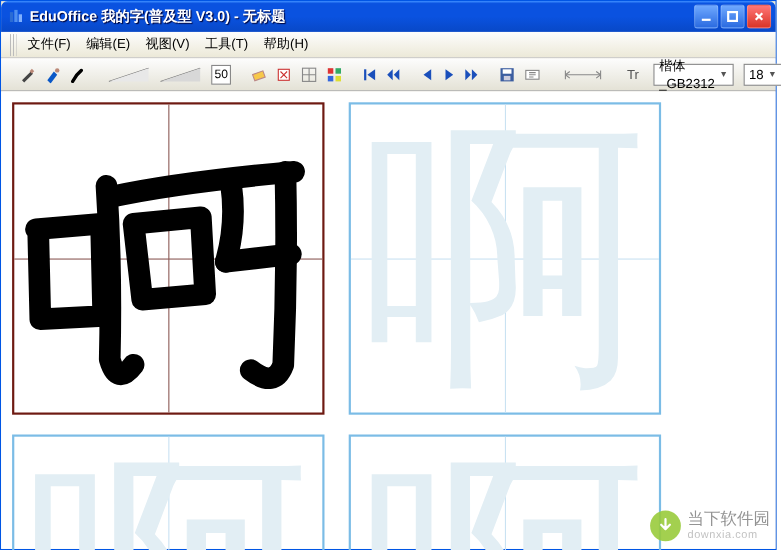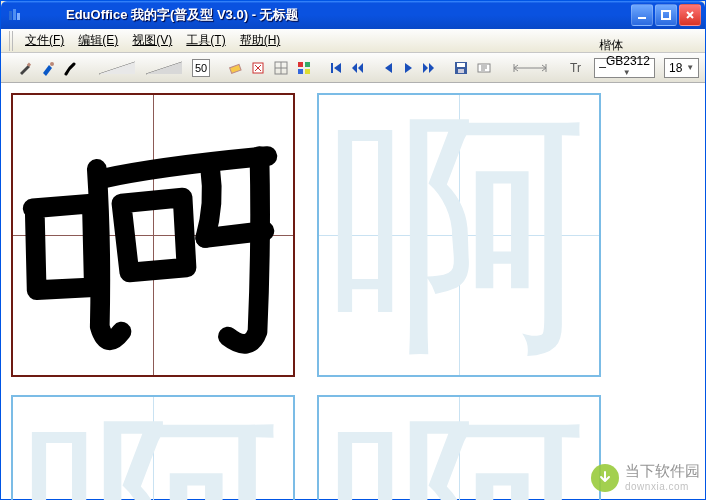--- a/index.html
+++ b/index.html
@@ -11,52 +11,52 @@
   }
   .window { width: 706px; border: 1px solid #0055e5; background: #ece9d8; }
   .titlebar {
     height: 28px;
     background: linear-gradient(to bottom, #3c8cff 0%, #0a52e0 8%, #0a52e0 50%, #0848c7 100%);
     display: flex; align-items: center; color: #fff; font-weight: bold;
     font-size: 13px; padding-left: 6px;
     border-top-left-radius: 6px; border-top-right-radius: 6px;
   }
   .title-icon { width:16px; height:16px; margin-right:4px; }
-  .title-text { flex:1; text-shadow: 1px 1px 1px #003; margin-left: 39px; }
+  .title-text { flex:1; text-shadow: 1px 1px 1px #003; }
   .winbtns { display:flex; gap:2px; margin-right:4px; }
   .winbtn { width:22px; height:22px; border-radius:3px; display:flex;
     align-items:center; justify-content:center; font-weight:bold;
     border:1px solid #fff3; font-family:Arial; }
   .winbtn.min, .winbtn.max { background:linear-gradient(#6fa9ff,#2a6ae0); color:#fff; }
   .winbtn.close { background:linear-gradient(#f77,#d93426); color:#fff; }
   .menubar {
     height: 24px; background: linear-gradient(#fdfdfd,#ece9d8);
     display:flex; align-items:center; padding:0 6px; gap:2px;
     border-bottom:1px solid #c7c7c7;
   }
-  .menuitem { padding:1px 6px; cursor:default;text-decoration:underline; }
+  .menuitem { padding:1px 6px; cursor:default; }
   .toolbar {
     height: 30px; background: linear-gradient(#fdfdfd,#e4e2d6);
     display:flex; align-items:center; padding:0 6px; gap:5px;
     border-bottom:1px solid #b0b0b0;
   }
   .tbtn { width:22px; height:22px; display:flex; align-items:center;
     justify-content:center; border:1px solid transparent; }
   .sep { width:1px; height:20px; background:#bbb; margin:0 3px; }
   .grip { width:6px; height:20px; margin:0 2px;
     background: repeating-linear-gradient(90deg,#bbb 0 1px,transparent 1px 3px);}
   .spin {
     width:36px; height:18px; background:#fff; border:1px solid #888;
     font-size:11px; text-align:right; padding:0 2px; margin-left:2px;
     display:flex; align-items:center; justify-content:flex-end;
   }
   .fontsel {
     height:20px; border:1px solid #888; background:#fff; font-size:12px;
     padding:0 4px; display:flex; align-items:center; margin:0 2px;}
-  .fontname { width:110px; justify-content:flex-end;flex-direction:column; }
+  .fontname { width:110px; justify-content:center; }
   .fontsize { width:40px; justify-content:space-between; }
   .dd-arrow { font-size:8px; color:#555; margin-left:4px; }
   .workspace { background:#fff; padding:10px; display:flex; flex-wrap:wrap;
     gap:18px 22px; height: calc(500px - 28px - 24px - 30px - 2px); }
   .cell {
     width:284px; height:284px; position:relative;
     border:2px solid #7bbce6;
   }
   .cell.active { border-color:#6e1a12; }
   .cell .vline, .cell .hline { position:absolute; background:#c9e2f2; }

